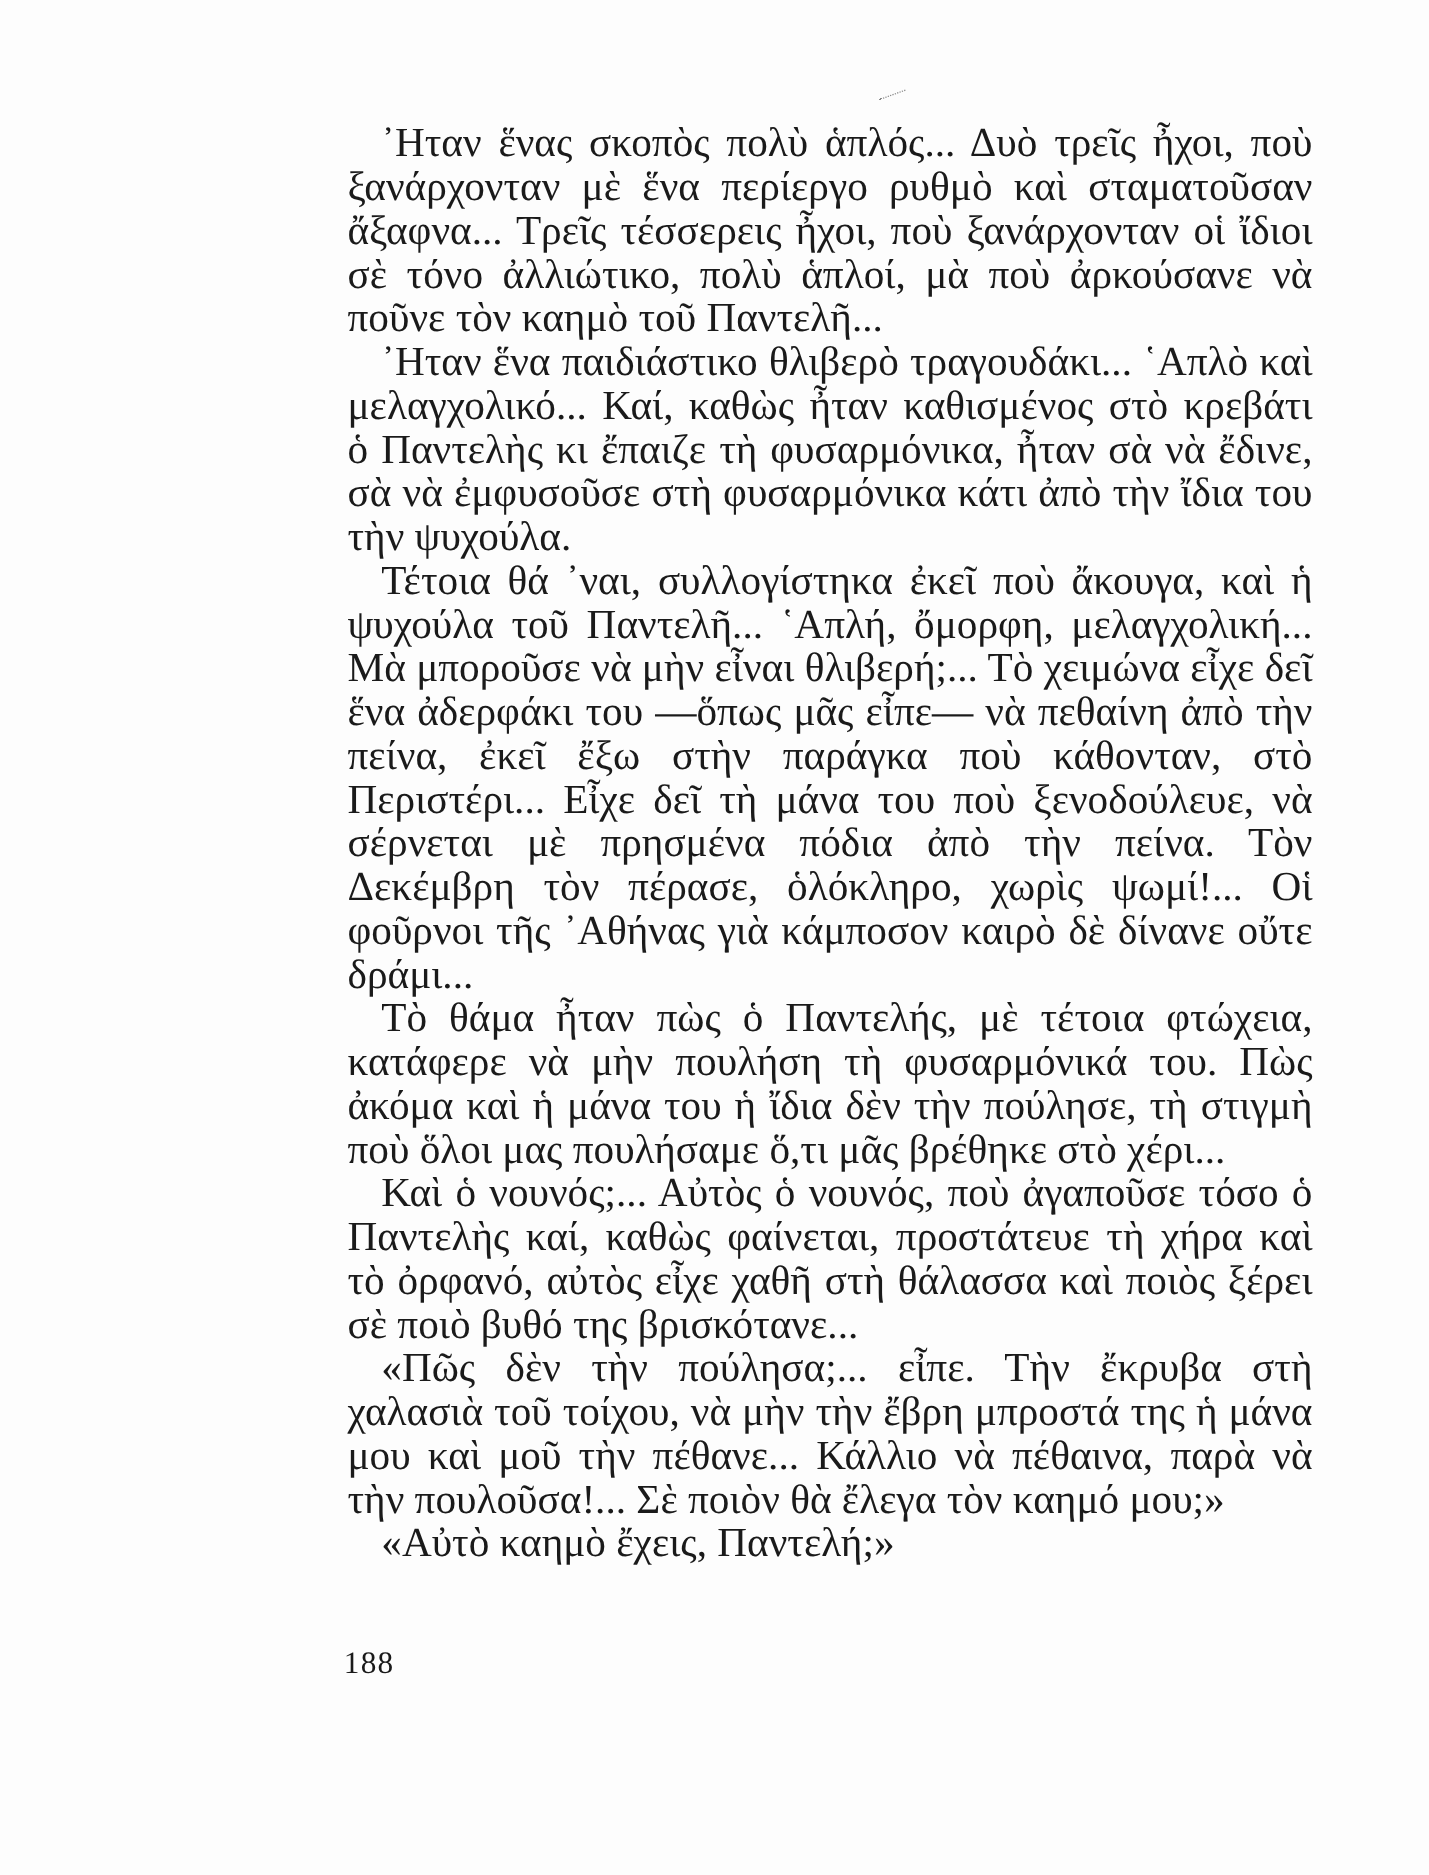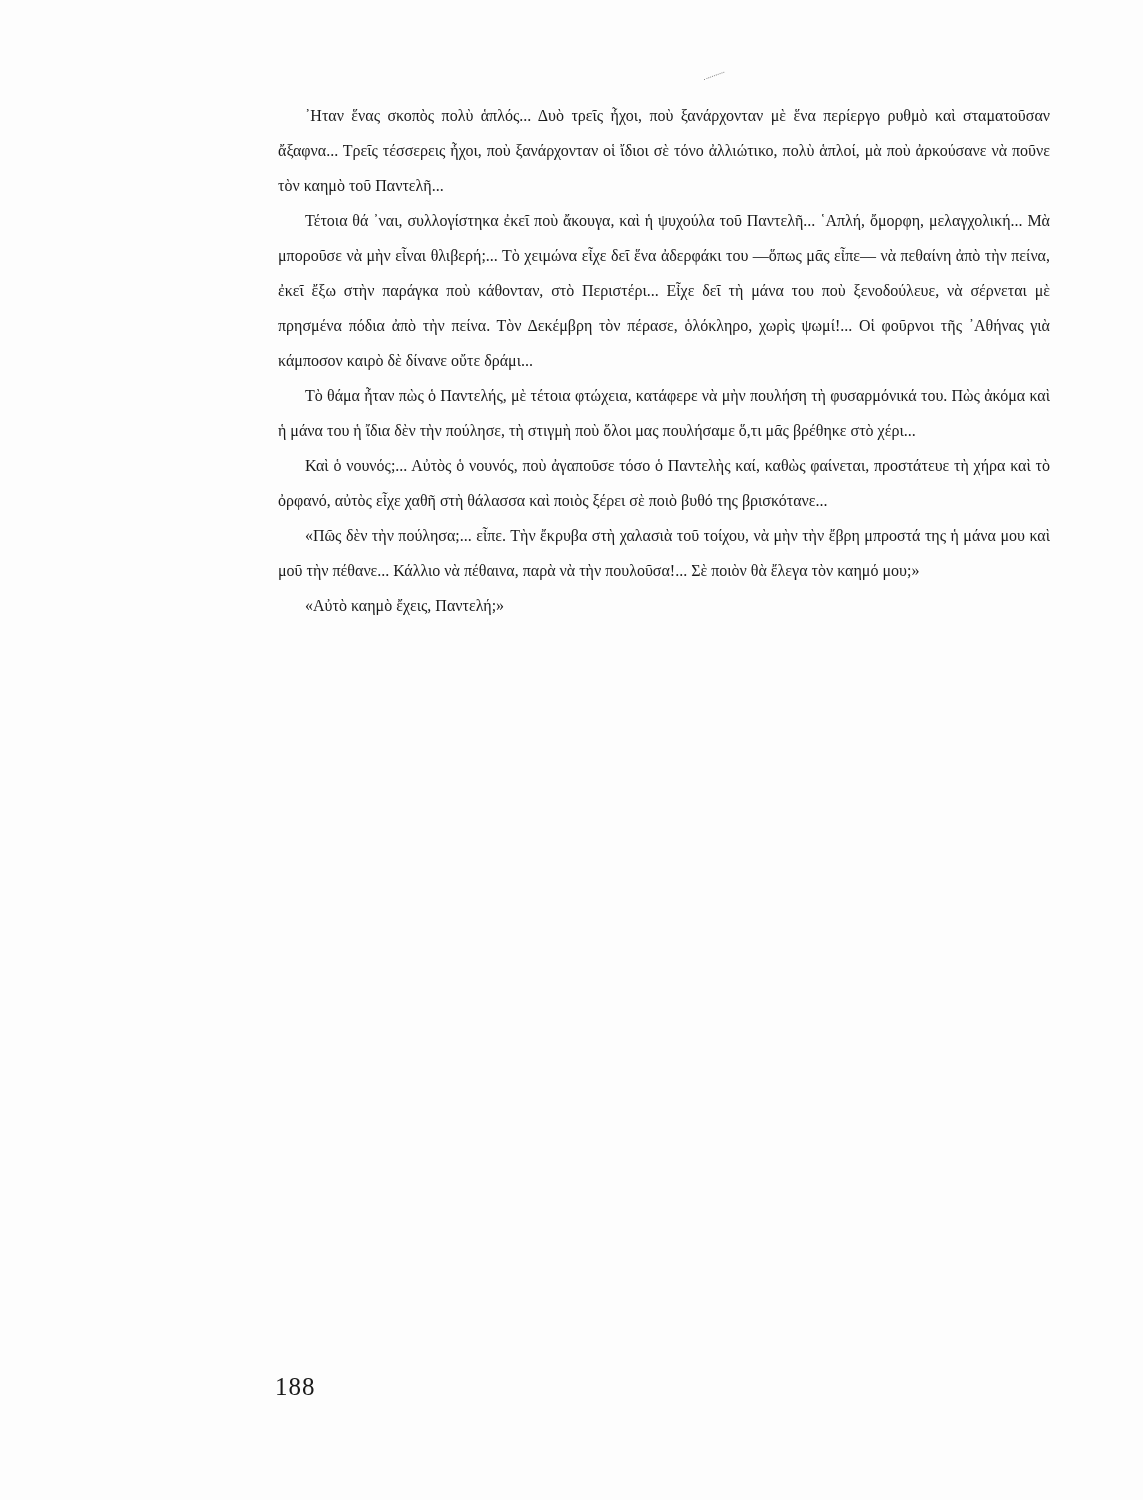--- a/index.html
+++ b/index.html
@@ -9,51 +9,52 @@
     position: relative;
     overflow: hidden;
     font-family: "Liberation Serif", "DejaVu Serif", serif;
     color: #1a1a1a;
   }
   .page-text {
     position: absolute;
     left: 278px;
     top: 98px;
     width: 772px;
-    font-size: 16px;
+    font-size: 33px;
     line-height: 35px;
     text-align: justify;
   }
   .para {
     margin: 0;
     text-indent: 27px;
   }
   .para.first { margin-top: 0; }
   .page-number {
     position: absolute;
     left: 275px;
-    top: 1373px;
+    top: 1317px;
     font-size: 25px;
     letter-spacing: 1px;
   }
   .speck {
     position: absolute;
     left: 705px; top: 75px;
     width: 22px; height: 12px;
     border-top: 1px dotted #888;
     transform: rotate(-20deg);
   }
 </style>
 </head>
 <body>
 
 <div class="speck"></div>
 
 <div class="page-text">
   <p class="para first">᾿Ηταν ἕνας σκοπὸς πολὺ ἁπλός... Δυὸ τρεῖς ἦχοι, ποὺ ξανάρχονταν μὲ ἕνα περίεργο ρυθμὸ καὶ σταματοῦσαν ἄξαφνα... Τρεῖς τέσσερεις ἦχοι, ποὺ ξανάρχονταν οἱ ἴδιοι σὲ τόνο ἀλλιώτικο, πολὺ ἁπλοί, μὰ ποὺ ἀρκούσανε νὰ ποῦνε τὸν καημὸ τοῦ Παντελῆ...</p>
+  <p class="para">᾿Ηταν ἕνα παιδιάστικο θλιβερὸ τραγουδάκι... ῾Απλὸ καὶ μελαγχολικό... Καί, καθὼς ἦταν καθισμένος στὸ κρεβάτι ὁ Παντελὴς κι ἔπαιζε τὴ φυσαρμόνικα, ἦταν σὰ νὰ ἔδινε, σὰ νὰ ἐμφυσοῦσε στὴ φυσαρμόνικα κάτι ἀπὸ τὴν ἴδια του τὴν ψυχούλα.</p>
   <p class="para">Τέτοια θά ᾽ναι, συλλογίστηκα ἐκεῖ ποὺ ἄκουγα, καὶ ἡ ψυχούλα τοῦ Παντελῆ... ῾Απλή, ὄμορφη, μελαγχολική... Μὰ μποροῦσε νὰ μὴν εἶναι θλιβερή;... Τὸ χειμώνα εἶχε δεῖ ἕνα ἀδερφάκι του —ὅπως μᾶς εἶπε— νὰ πεθαίνη ἀπὸ τὴν πείνα, ἐκεῖ ἔξω στὴν παράγκα ποὺ κάθονταν, στὸ Περιστέρι... Εἶχε δεῖ τὴ μάνα του ποὺ ξενοδούλευε, νὰ σέρνεται μὲ πρησμένα πόδια ἀπὸ τὴν πείνα. Τὸν Δεκέμβρη τὸν πέρασε, ὁλόκληρο, χωρὶς ψωμί!... Οἱ φοῦρνοι τῆς ᾽Αθήνας γιὰ κάμποσον καιρὸ δὲ δίνανε οὔτε δράμι...</p>
   <p class="para">Τὸ θάμα ἦταν πὼς ὁ Παντελής, μὲ τέτοια φτώχεια, κατάφερε νὰ μὴν πουλήση τὴ φυσαρμόνικά του. Πὼς ἀκόμα καὶ ἡ μάνα του ἡ ἴδια δὲν τὴν πούλησε, τὴ στιγμὴ ποὺ ὅλοι μας πουλήσαμε ὅ,τι μᾶς βρέθηκε στὸ χέρι...</p>
   <p class="para">Καὶ ὁ νουνός;... Αὐτὸς ὁ νουνός, ποὺ ἀγαποῦσε τόσο ὁ Παντελὴς καί, καθὼς φαίνεται, προστάτευε τὴ χήρα καὶ τὸ ὀρφανό, αὐτὸς εἶχε χαθῆ στὴ θάλασσα καὶ ποιὸς ξέρει σὲ ποιὸ βυθό της βρισκότανε...</p>
   <p class="para">«Πῶς δὲν τὴν πούλησα;... εἶπε. Τὴν ἔκρυβα στὴ χαλασιὰ τοῦ τοίχου, νὰ μὴν τὴν ἔβρη μπροστά της ἡ μάνα μου καὶ μοῦ τὴν πέθανε... Κάλλιο νὰ πέθαινα, παρὰ νὰ τὴν πουλοῦσα!... Σὲ ποιὸν θὰ ἔλεγα τὸν καημό μου;»</p>
   <p class="para">«Αὐτὸ καημὸ ἔχεις, Παντελή;»</p>
 </div>
 
 <div class="page-number">188</div>
 
 </body></html>

